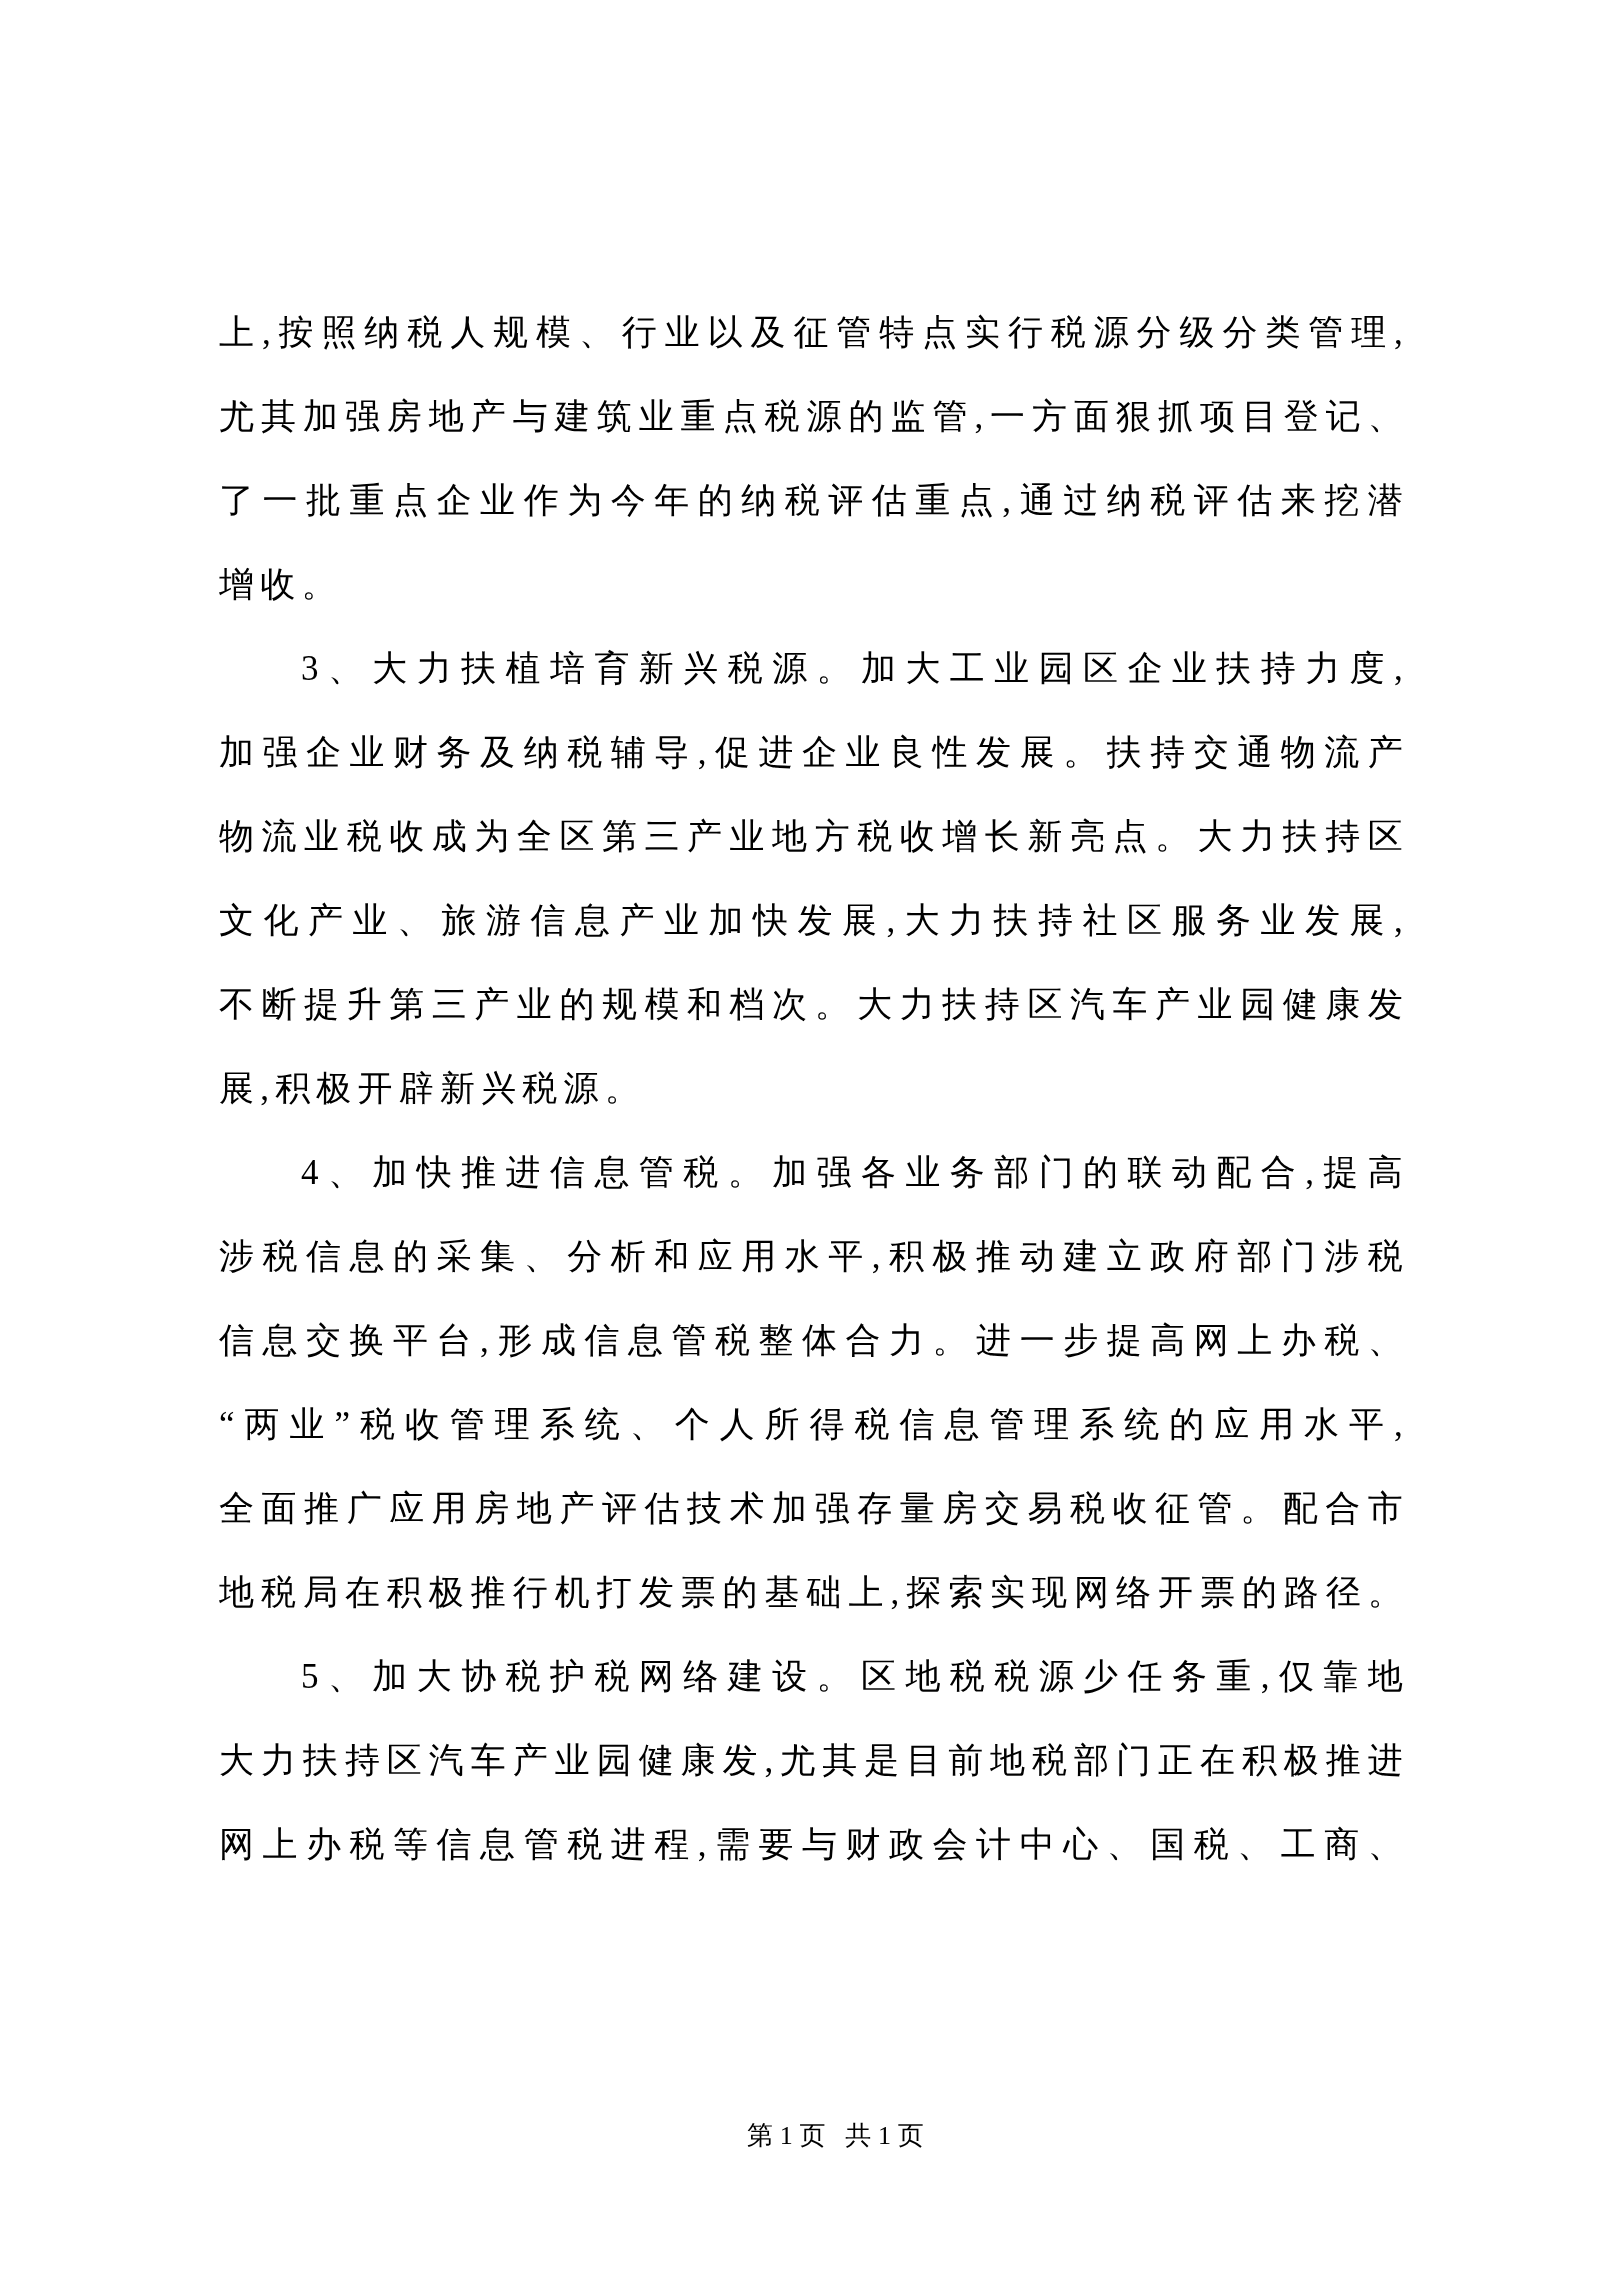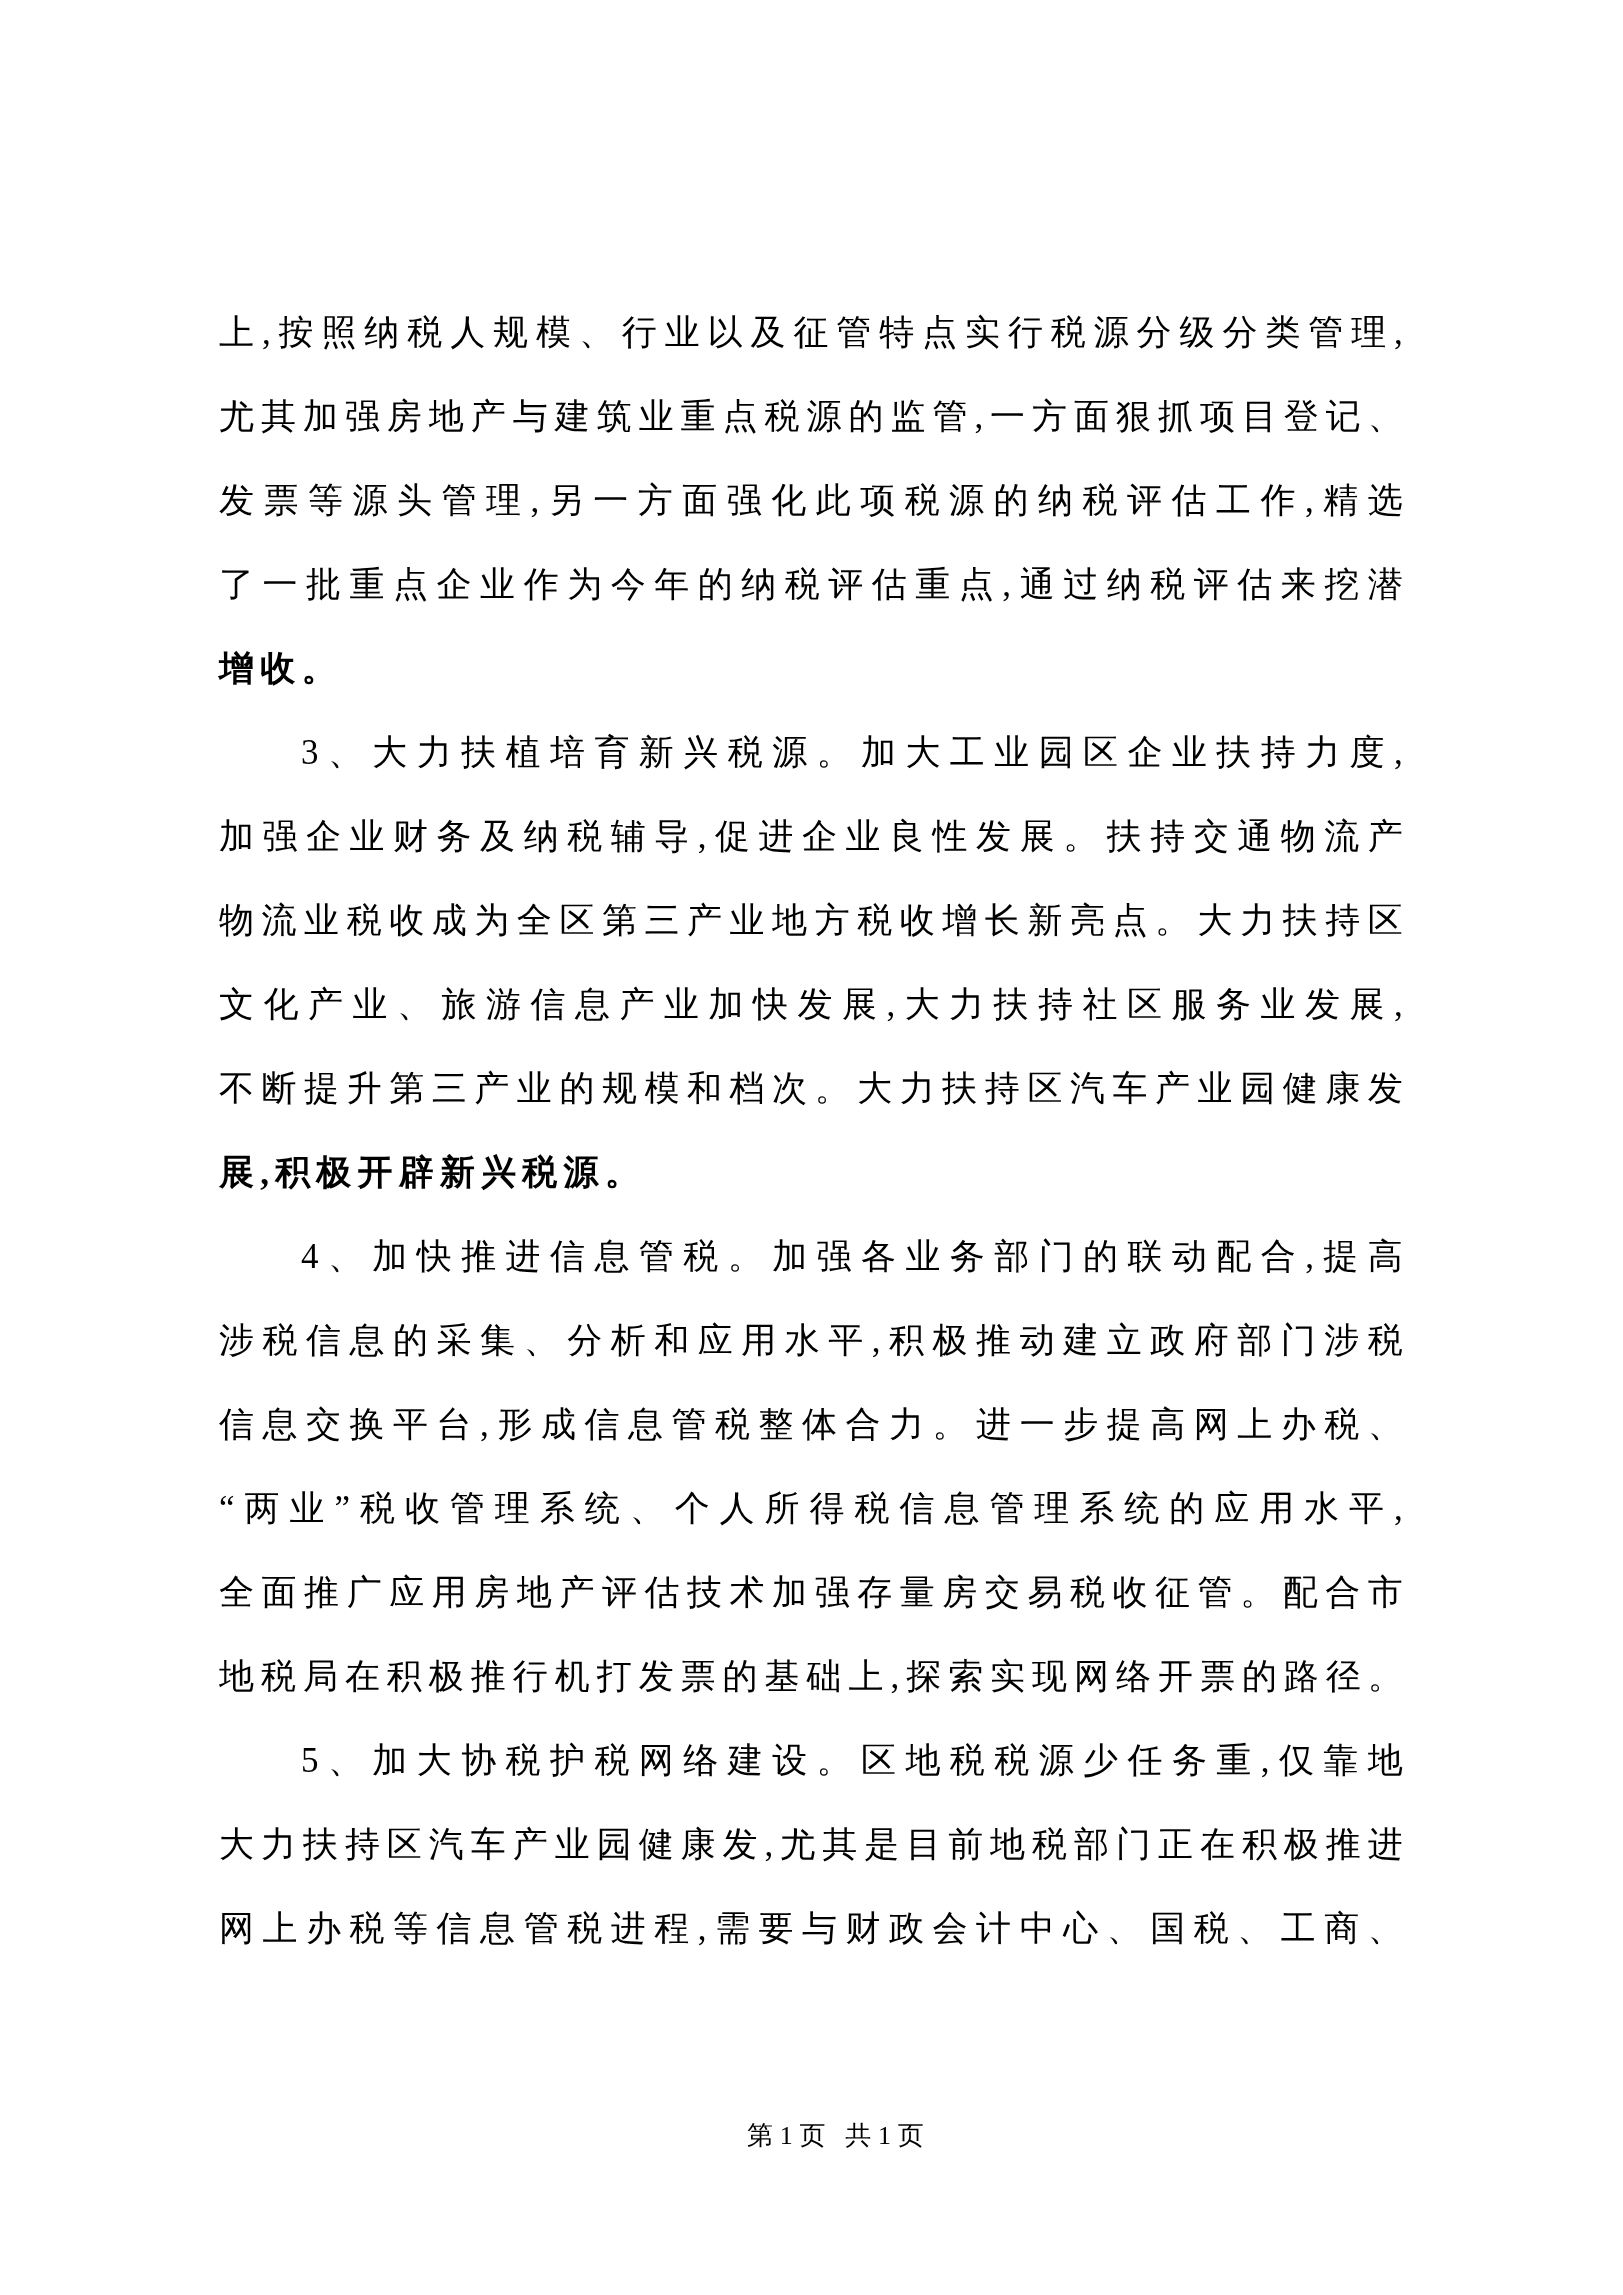--- a/index.html
+++ b/index.html
@@ -32,41 +32,39 @@
     letter-spacing: 6.2px;
     text-align: justify;
     text-align-last: justify;
     text-justify: inter-character;
   }
   .line.indent {
     padding-left: 82px;
   }
   .line.short {
     text-align-last: left;
-    font-weight: bold;
   }
   .footer {
     position: absolute;
     top: 2113px;
     left: 747px;
     height: 45px;
     line-height: 45px;
     font-size: 26px;
     letter-spacing: 6.7px;
     white-space: nowrap;
   }
 </style>
 </head>
 <body>
 
 <div class="page">
   <div class="text-block" id="body-lines">
       <div class="line">上,按照纳税人规模、行业以及征管特点实行税源分级分类管理,</div>
       <div class="line">尤其加强房地产与建筑业重点税源的监管,一方面狠抓项目登记、</div>
-      <div class="line">发票等源头管理,另一方面强化此项税源的纳税评估工作,精选</div>
       <div class="line">了一批重点企业作为今年的纳税评估重点,通过纳税评估来挖潜</div>
       <div class="line short">增收。</div>
       <div class="line indent">3、大力扶植培育新兴税源。加大工业园区企业扶持力度,</div>
       <div class="line">加强企业财务及纳税辅导,促进企业良性发展。扶持交通物流产</div>
       <div class="line">物流业税收成为全区第三产业地方税收增长新亮点。大力扶持区</div>
       <div class="line">文化产业、旅游信息产业加快发展,大力扶持社区服务业发展,</div>
       <div class="line">不断提升第三产业的规模和档次。大力扶持区汽车产业园健康发</div>
       <div class="line short">展,积极开辟新兴税源。</div>
       <div class="line indent">4、加快推进信息管税。加强各业务部门的联动配合,提高</div>
       <div class="line">涉税信息的采集、分析和应用水平,积极推动建立政府部门涉税</div>

